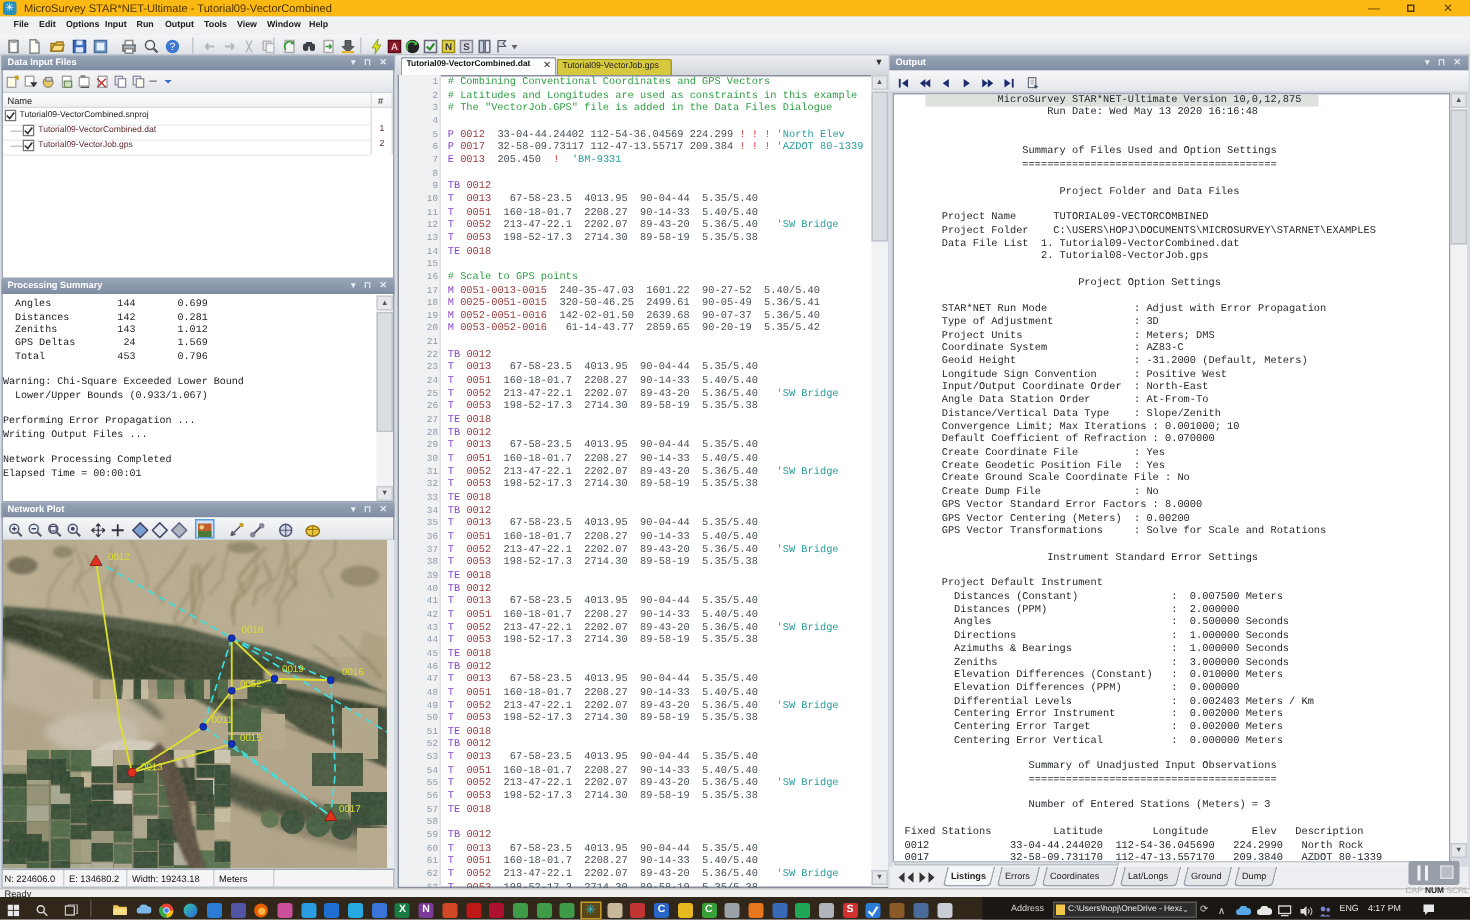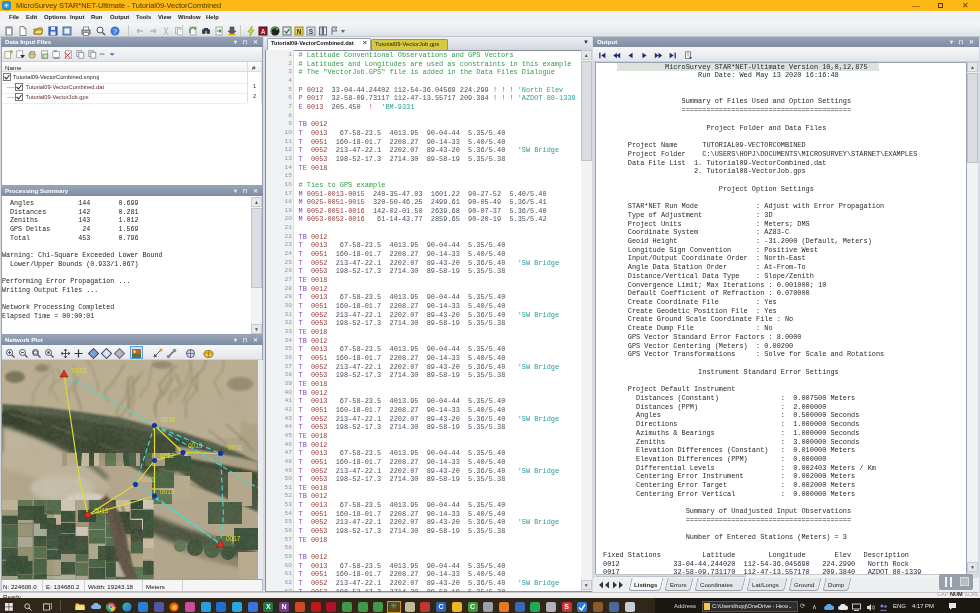--- a/index.html
+++ b/index.html
@@ -579,36 +579,36 @@
 54
 55
 56
 57
 58
 59
 60
 61
 62
 63</pre>
-<pre class="abs" style="left:298.5px;top:51px;font-size:6.9px;line-height:8.65px;color:#474f58"><span style="color:#2f9e44"># Latitude Conventional Observations and GPS Vectors</span>
+<pre class="abs" style="left:298.5px;top:51px;font-size:6.9px;line-height:8.65px;color:#474f58"><span style="color:#2f9e44"># Combining Conventional Coordinates and GPS Vectors</span>
 <span style="color:#2f9e44"># Latitudes and Longitudes are used as constraints in this example</span>
 <span style="color:#2f9e44"># The "VectorJob.GPS" file is added in the Data Files Dialogue</span>
 
 <span style="color:#8743c4">P</span> <span style="color:#9a3b3b">0012</span>  <span style="color:#474f58">33-04-44.24402 112-54-36.04569 224.299</span> <span style="color:#e03030">! ! !</span> <span style="color:#2a9d9a">'North Elev</span>
 <span style="color:#8743c4">P</span> <span style="color:#9a3b3b">0017</span>  <span style="color:#474f58">32-58-09.73117 112-47-13.55717 209.384</span> <span style="color:#e03030">! ! !</span> <span style="color:#2a9d9a">'AZDOT 80-1339</span>
 <span style="color:#8743c4">E</span> <span style="color:#9a3b3b">0013</span>  <span style="color:#474f58">205.450</span>  <span style="color:#e03030">!</span>  <span style="color:#2a9d9a">'BM-9331</span>
 
 <span style="color:#8743c4">TB</span> <span style="color:#9a3b3b">0012</span>
 <span style="color:#8743c4">T</span>  <span style="color:#9a3b3b">0013</span><span style="color:#474f58">   67-58-23.5  4013.95  90-04-44  5.35/5.40</span>
 <span style="color:#8743c4">T</span>  <span style="color:#9a3b3b">0051</span><span style="color:#474f58">  160-18-01.7  2208.27  90-14-33  5.40/5.40</span>
 <span style="color:#8743c4">T</span>  <span style="color:#9a3b3b">0052</span><span style="color:#474f58">  213-47-22.1  2202.07  89-43-20  5.36/5.40   </span><span style="color:#2a9d9a">'SW Bridge</span>
 <span style="color:#8743c4">T</span>  <span style="color:#9a3b3b">0053</span><span style="color:#474f58">  198-52-17.3  2714.30  89-58-19  5.35/5.38</span>
 <span style="color:#8743c4">TE</span> <span style="color:#9a3b3b">0018</span>
 
-<span style="color:#2f9e44"># Ties to GPS example</span>
+<span style="color:#2f9e44"># Scale to GPS points</span>
 <span style="color:#8743c4">M</span> <span style="color:#9a3b3b">0051-0013-0015</span><span style="color:#474f58">  240-35-47.03  1601.22  90-27-52  5.40/5.40</span>
 <span style="color:#8743c4">M</span> <span style="color:#9a3b3b">0025-0051-0015</span><span style="color:#474f58">  320-50-46.25  2499.61  90-05-49  5.36/5.41</span>
 <span style="color:#8743c4">M</span> <span style="color:#9a3b3b">0052-0051-0016</span><span style="color:#474f58">  142-02-01.50  2639.68  90-07-37  5.36/5.40</span>
 <span style="color:#8743c4">M</span> <span style="color:#9a3b3b">0053-0052-0016</span><span style="color:#474f58">   61-14-43.77  2859.65  90-20-19  5.35/5.42</span>
 
 <span style="color:#8743c4">TB</span> <span style="color:#9a3b3b">0012</span>
 <span style="color:#8743c4">T</span>  <span style="color:#9a3b3b">0013</span><span style="color:#474f58">   67-58-23.5  4013.95  90-04-44  5.35/5.40</span>
 <span style="color:#8743c4">T</span>  <span style="color:#9a3b3b">0051</span><span style="color:#474f58">  160-18-01.7  2208.27  90-14-33  5.40/5.40</span>
 <span style="color:#8743c4">T</span>  <span style="color:#9a3b3b">0052</span><span style="color:#474f58">  213-47-22.1  2202.07  89-43-20  5.36/5.40   </span><span style="color:#2a9d9a">'SW Bridge</span>
 <span style="color:#8743c4">T</span>  <span style="color:#9a3b3b">0053</span><span style="color:#474f58">  198-52-17.3  2714.30  89-58-19  5.35/5.38</span>

